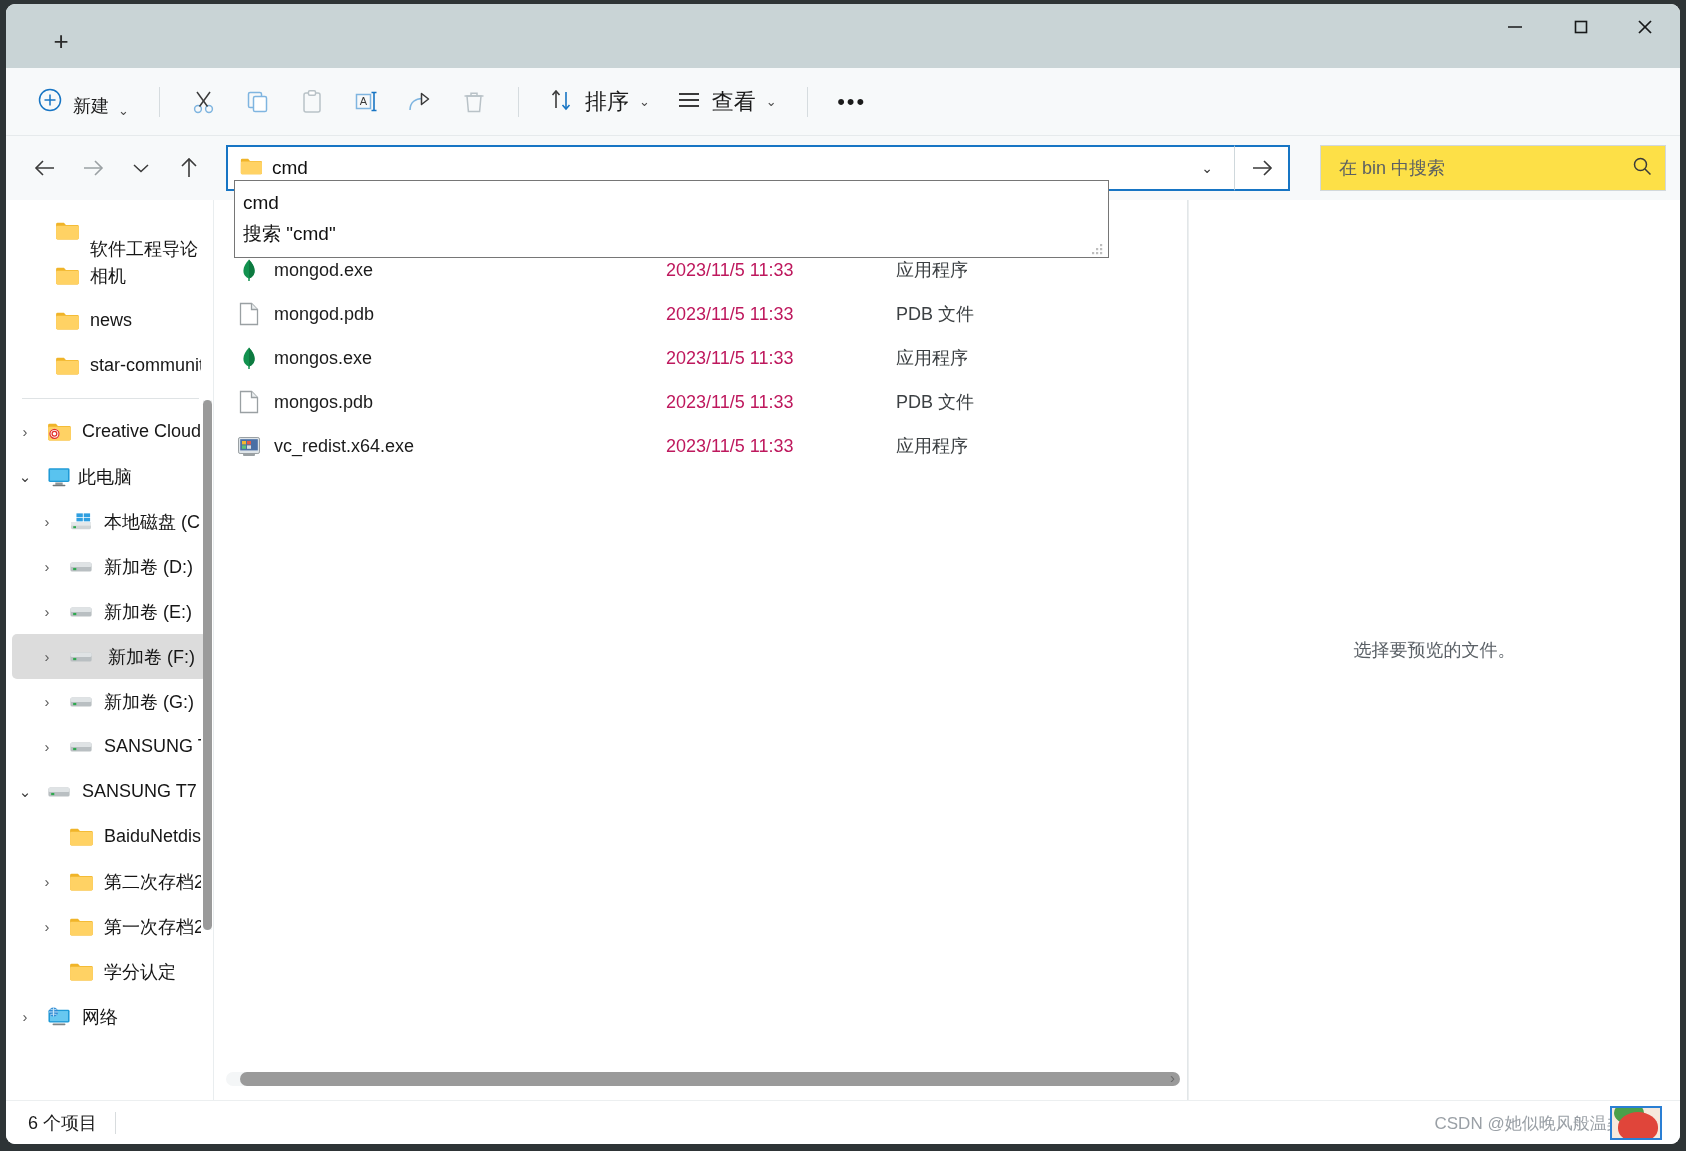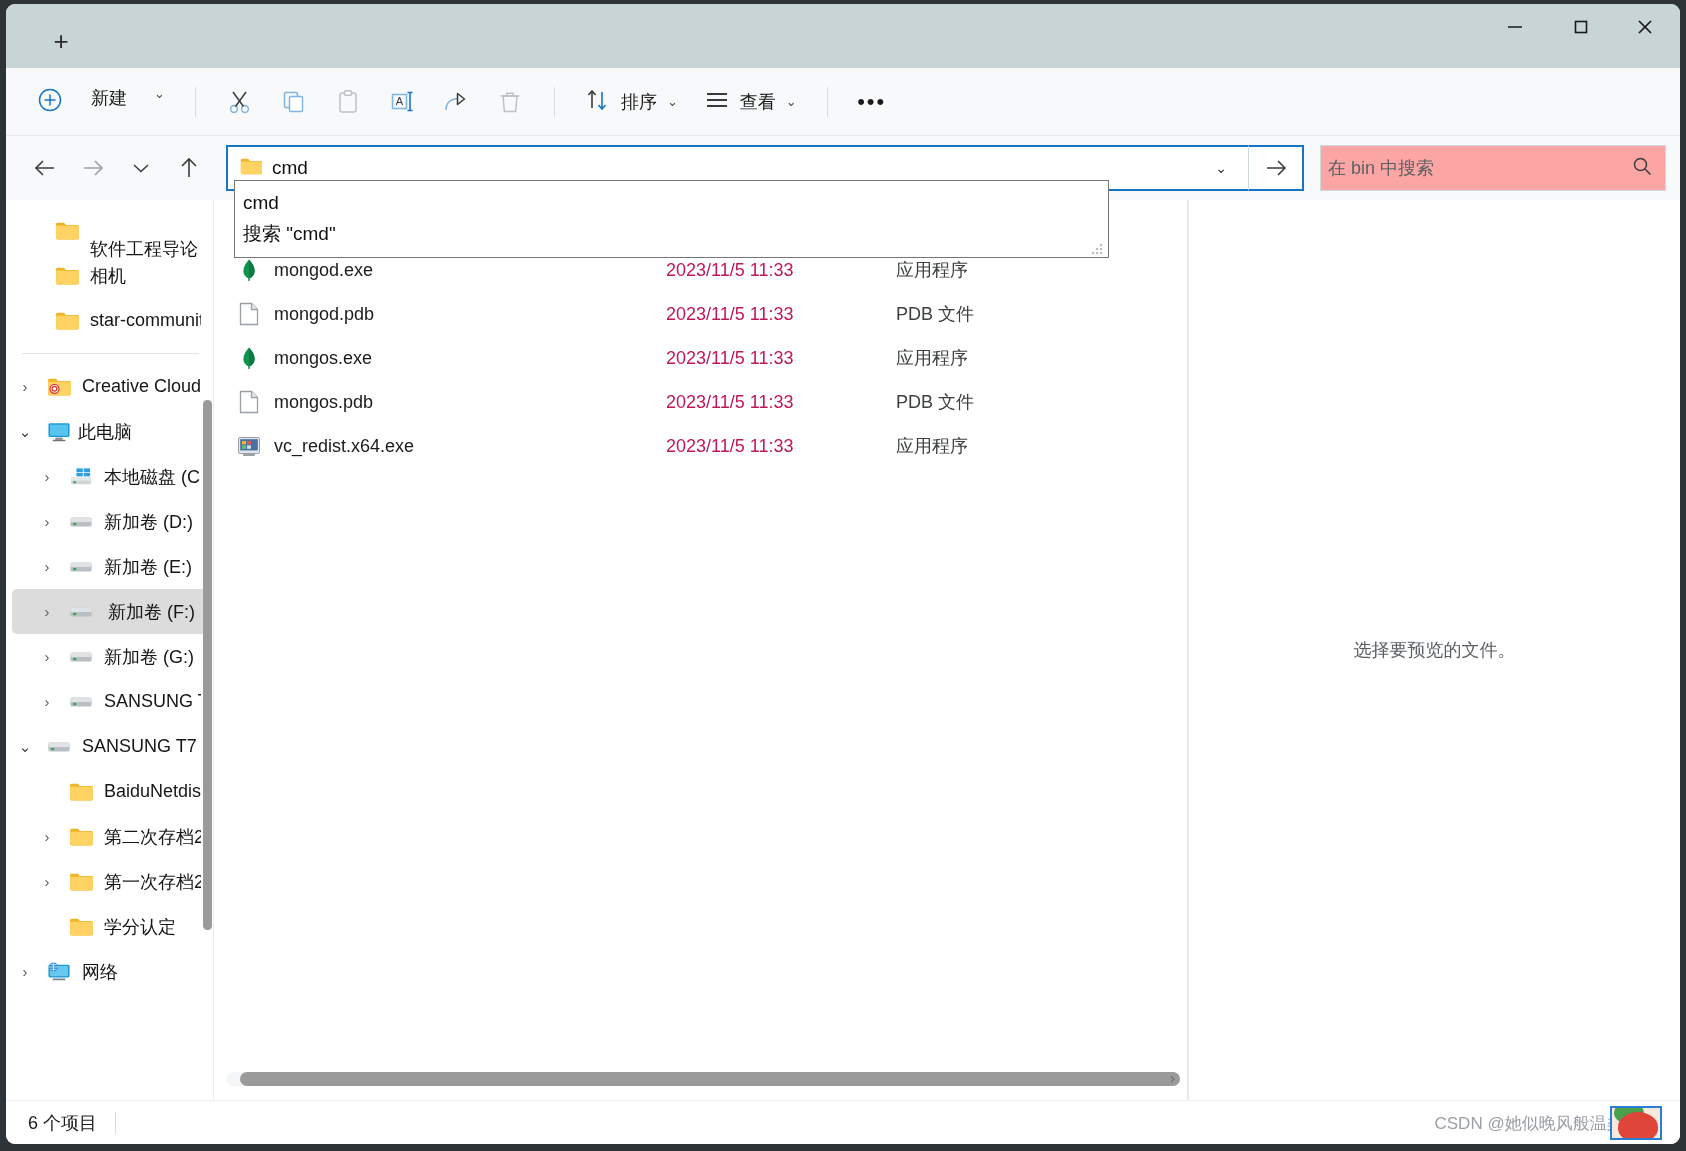--- a/index.html
+++ b/index.html
@@ -71,41 +71,41 @@
   .toolbar {
     height: 68px;
     background: #f7f9fa;
     border-bottom: 1px solid #e6eaec;
     display: flex; align-items: center;
     padding: 0 22px;
     gap: 2px;
     flex: 0 0 auto;
   }
   .tb-new {
-    display: flex; align-items: flex-start; gap: 27px;
+    display: flex; align-items: flex-end; gap: 9px;
     padding: 8px 12px 8px 8px;
     border-radius: 5px;
   }
   .tb-new .lbl { font-size: 18px; color: #1b1b1b; }
   .tb-sep {
     width: 1px; height: 30px;
     background: #d6dcdf;
     margin: 0 16px;
   }
   .tb-icon {
     width: 52px; height: 46px;
     display: flex; align-items: center; justify-content: center;
     border-radius: 5px;
   }
   .tb-text {
     display: flex; align-items: center; gap: 10px;
     height: 46px; padding: 0 12px;
     border-radius: 5px;
   }
-  .tb-text .lbl { font-size: 18px; color: #1b1b1b; }
+  .tb-text .lbl { font-size: 22px; color: #1b1b1b; }
   .caret { font-size: 13px; color: #4a4a4a; }
   .tb-more {
     width: 52px; height: 46px;
     display: flex; align-items: center; justify-content: center;
     font-size: 22px; letter-spacing: 2px; color: #1b1b1b;
     border-radius: 5px;
   }
 
   
   .navrow {
@@ -151,25 +151,25 @@
   .addr-go {
     width: 56px;
     background: #ffffff;
     border: 2px solid #1775c4;
     border-left: 1px solid #cfd8dc;
     display: flex; align-items: center; justify-content: center;
     color: #3a3a3a;
   }
   .searchbox {
     width: 346px; height: 46px;
-    margin-left: 14px;
-    background: #fca5a5;
+    margin-left: 28px;
+    background: #fde047;
     border: 1px solid #d2d8db;
     display: flex; align-items: center;
-    padding: 0 12px 0 7px;
+    padding: 0 12px 0 18px;
   }
   .search-ph {
     flex: 1 1 auto;
     font-size: 18px; color: #5c6063;
     white-space: nowrap; overflow: hidden;
   }
 
   
   .ac-drop {
     position: absolute;
@@ -545,20 +545,30 @@
           </div>
           <div class="tree-item">
             <span class="chev"></span>
             <span class="tree-ico" style="margin-left: 14px;">
               <svg width="24" height="20" viewBox="0 0 26 22">
                 <path d="M1 3.5a1.6 1.6 0 0 1 1.6-1.6h7l2.2 2.6h12.6A1.6 1.6 0 0 1 26 6.1v12.6a1.6 1.6 0 0 1-1.6 1.6H2.6A1.6 1.6 0 0 1 1 18.7z" fill="#f0b429"></path>
                 <path d="M1 6.8a1.6 1.6 0 0 1 1.6-1.6h21.8A1.6 1.6 0 0 1 26 6.8v11.9a1.6 1.6 0 0 1-1.6 1.6H2.6A1.6 1.6 0 0 1 1 18.7z" fill="#ffd264"></path>
               </svg>
             </span>
             <span class="tree-lbl" style="margin-left: 8px;">相机</span>
+          </div>
+          <div class="tree-item">
+            <span class="chev"></span>
+            <span class="tree-ico" style="margin-left: 14px;">
+              <svg width="24" height="20" viewBox="0 0 26 22">
+                <path d="M1 3.5a1.6 1.6 0 0 1 1.6-1.6h7l2.2 2.6h12.6A1.6 1.6 0 0 1 26 6.1v12.6a1.6 1.6 0 0 1-1.6 1.6H2.6A1.6 1.6 0 0 1 1 18.7z" fill="#f0b429"></path>
+                <path d="M1 6.8a1.6 1.6 0 0 1 1.6-1.6h21.8A1.6 1.6 0 0 1 26 6.8v11.9a1.6 1.6 0 0 1-1.6 1.6H2.6A1.6 1.6 0 0 1 1 18.7z" fill="#ffd264"></path>
+              </svg>
+            </span>
+            <span class="tree-lbl" style="margin-left: 8px;">news</span>
           </div>
           <div class="tree-item">
             <span class="chev"></span>
             <span class="tree-ico" style="margin-left: 14px;">
               <svg width="24" height="20" viewBox="0 0 26 22">
                 <path d="M1 3.5a1.6 1.6 0 0 1 1.6-1.6h7l2.2 2.6h12.6A1.6 1.6 0 0 1 26 6.1v12.6a1.6 1.6 0 0 1-1.6 1.6H2.6A1.6 1.6 0 0 1 1 18.7z" fill="#f0b429"></path>
                 <path d="M1 6.8a1.6 1.6 0 0 1 1.6-1.6h21.8A1.6 1.6 0 0 1 26 6.8v11.9a1.6 1.6 0 0 1-1.6 1.6H2.6A1.6 1.6 0 0 1 1 18.7z" fill="#ffd264"></path>
               </svg>
             </span>
             <span class="tree-lbl" style="margin-left: 8px;">star-communit</span>

